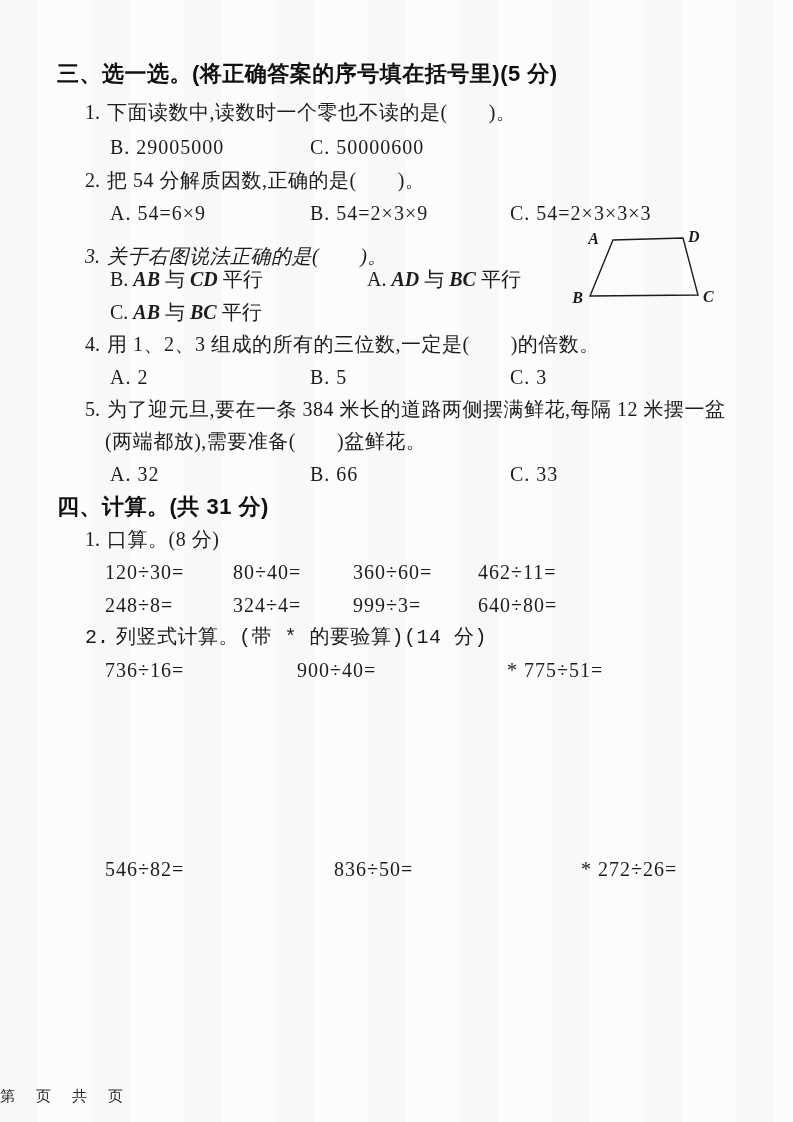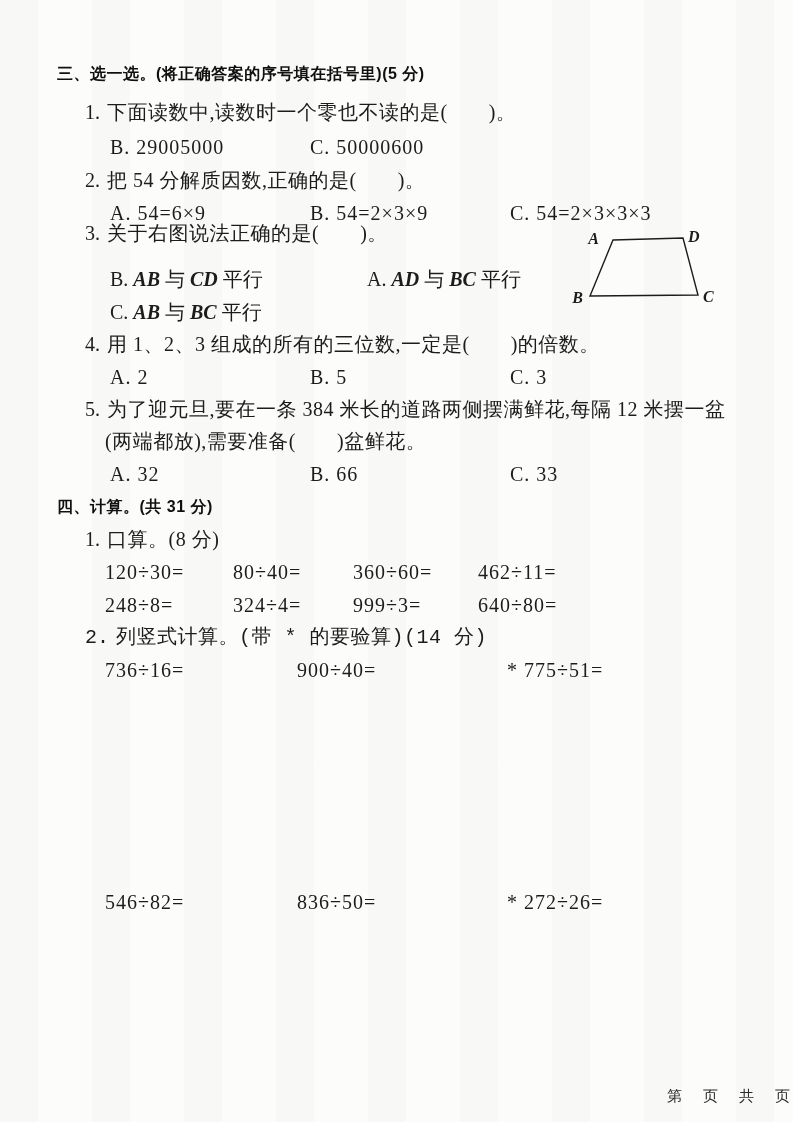--- a/index.html
+++ b/index.html
@@ -14,42 +14,42 @@
     color:#1c1c1c;
     overflow:hidden;
   }
   .line {
     position:absolute;
     font-size:20px; line-height:24px;
     white-space:nowrap;
   }
   .heading {
     font-family:"Liberation Sans","DejaVu Sans",sans-serif;
-    font-weight:700; font-size:16px; color:#101010;
+    font-weight:700; font-size:22px; color:#101010;
     letter-spacing:0.5px;
   }
   .qnum { display:inline-block; margin-right:7px; }
   .qtext { letter-spacing:0.5px; }
   .opts { display:grid; }
   .opts-3col  { grid-template-columns:200px 200px auto; }
   .opts-q3ab  { grid-template-columns:257px auto; }
   .oral-row   { grid-template-columns:128px 120px 125px auto; }
   .vert-row   { grid-template-columns:192px 210px auto; }
   .math { letter-spacing:1px; }
   .seg-it { font-style:italic; font-weight:600; margin:0 5px; }
   .seg-it:first-of-type { margin-left:4px; }
   .figure { position:absolute; left:565px; top:220px; width:168px; height:96px; }
   .figure svg { display:block; }
   .fig-label {
     font-family:"Liberation Serif","DejaVu Serif",serif;
     font-style:italic; font-weight:700; font-size:16px; fill:#1c1c1c;
   }
   .footer {
     position:absolute; top:1087px; left:0; width:100%;
-    text-align:right;
+    text-align:left;
     font-family:"Liberation Sans","DejaVu Sans",sans-serif;
     font-size:15px; color:#2a2a2a; letter-spacing:3px;
   }
 </style>
 </head>
 <body>
 
 <div class="page">
 
   <div class="line heading" style="top:62px; left:57px;">三、选一选。(将正确答案的序号填在括号里)(5 分)</div>
@@ -64,21 +64,21 @@
 
   <div class="line" style="top:168px; left:85px;">
     <span class="qnum">2.</span><span class="qtext">把 54 分解质因数,正确的是(　　)。</span>
   </div>
   <div class="line opts opts-3col" style="top:201px; left:110px; right:40px;">
     <span class="math">A. 54=6×9</span>
     <span class="math">B. 54=2×3×9</span>
     <span class="math">C. 54=2×3×3×3</span>
   </div>
 
-  <div class="line" style="top:221px; left:85px;">
+  <div class="line" style="top:244px; left:85px;font-style:italic;">
     <span class="qnum">3.</span><span class="qtext">关于右图说法正确的是(　　)。</span>
   </div>
   <div class="line opts opts-q3ab" style="top:267px; left:110px; right:240px;">
     <span><span>B.</span><span class="seg-it">AB</span><span>与</span><span class="seg-it">CD</span><span>平行</span></span>
     <span><span>A.</span><span class="seg-it">AD</span><span>与</span><span class="seg-it">BC</span><span>平行</span></span>
   </div>
   <div class="line" style="top:300px; left:110px;">
     <span><span>C.</span><span class="seg-it">AB</span><span>与</span><span class="seg-it">BC</span><span>平行</span></span>
   </div>
 
@@ -130,21 +130,21 @@
   </div>
 
   <div class="line" style="top:626px; left:85px;font-family:Liberation Mono, monospace;">
     <span class="qnum">2.</span><span class="qtext">列竖式计算。(带 * 的要验算)(14 分)</span>
   </div>
   <div class="line opts vert-row" style="top:658px; left:105px; right:40px;">
     <span class="math">736÷16=</span>
     <span class="math">900÷40=</span>
     <span class="math">* 775÷51=</span>
   </div>
-  <div class="line opts vert-row" style="top:890px; left:105px; right:40px;">
+  <div class="line opts vert-row" style="top:857px; left:105px; right:40px;gap:37px;">
     <span class="math">546÷82=</span>
     <span class="math">836÷50=</span>
     <span class="math">* 272÷26=</span>
   </div>
 
   <div class="footer">第　页　共　页</div>
 
 </div>
 
 </body></html>

